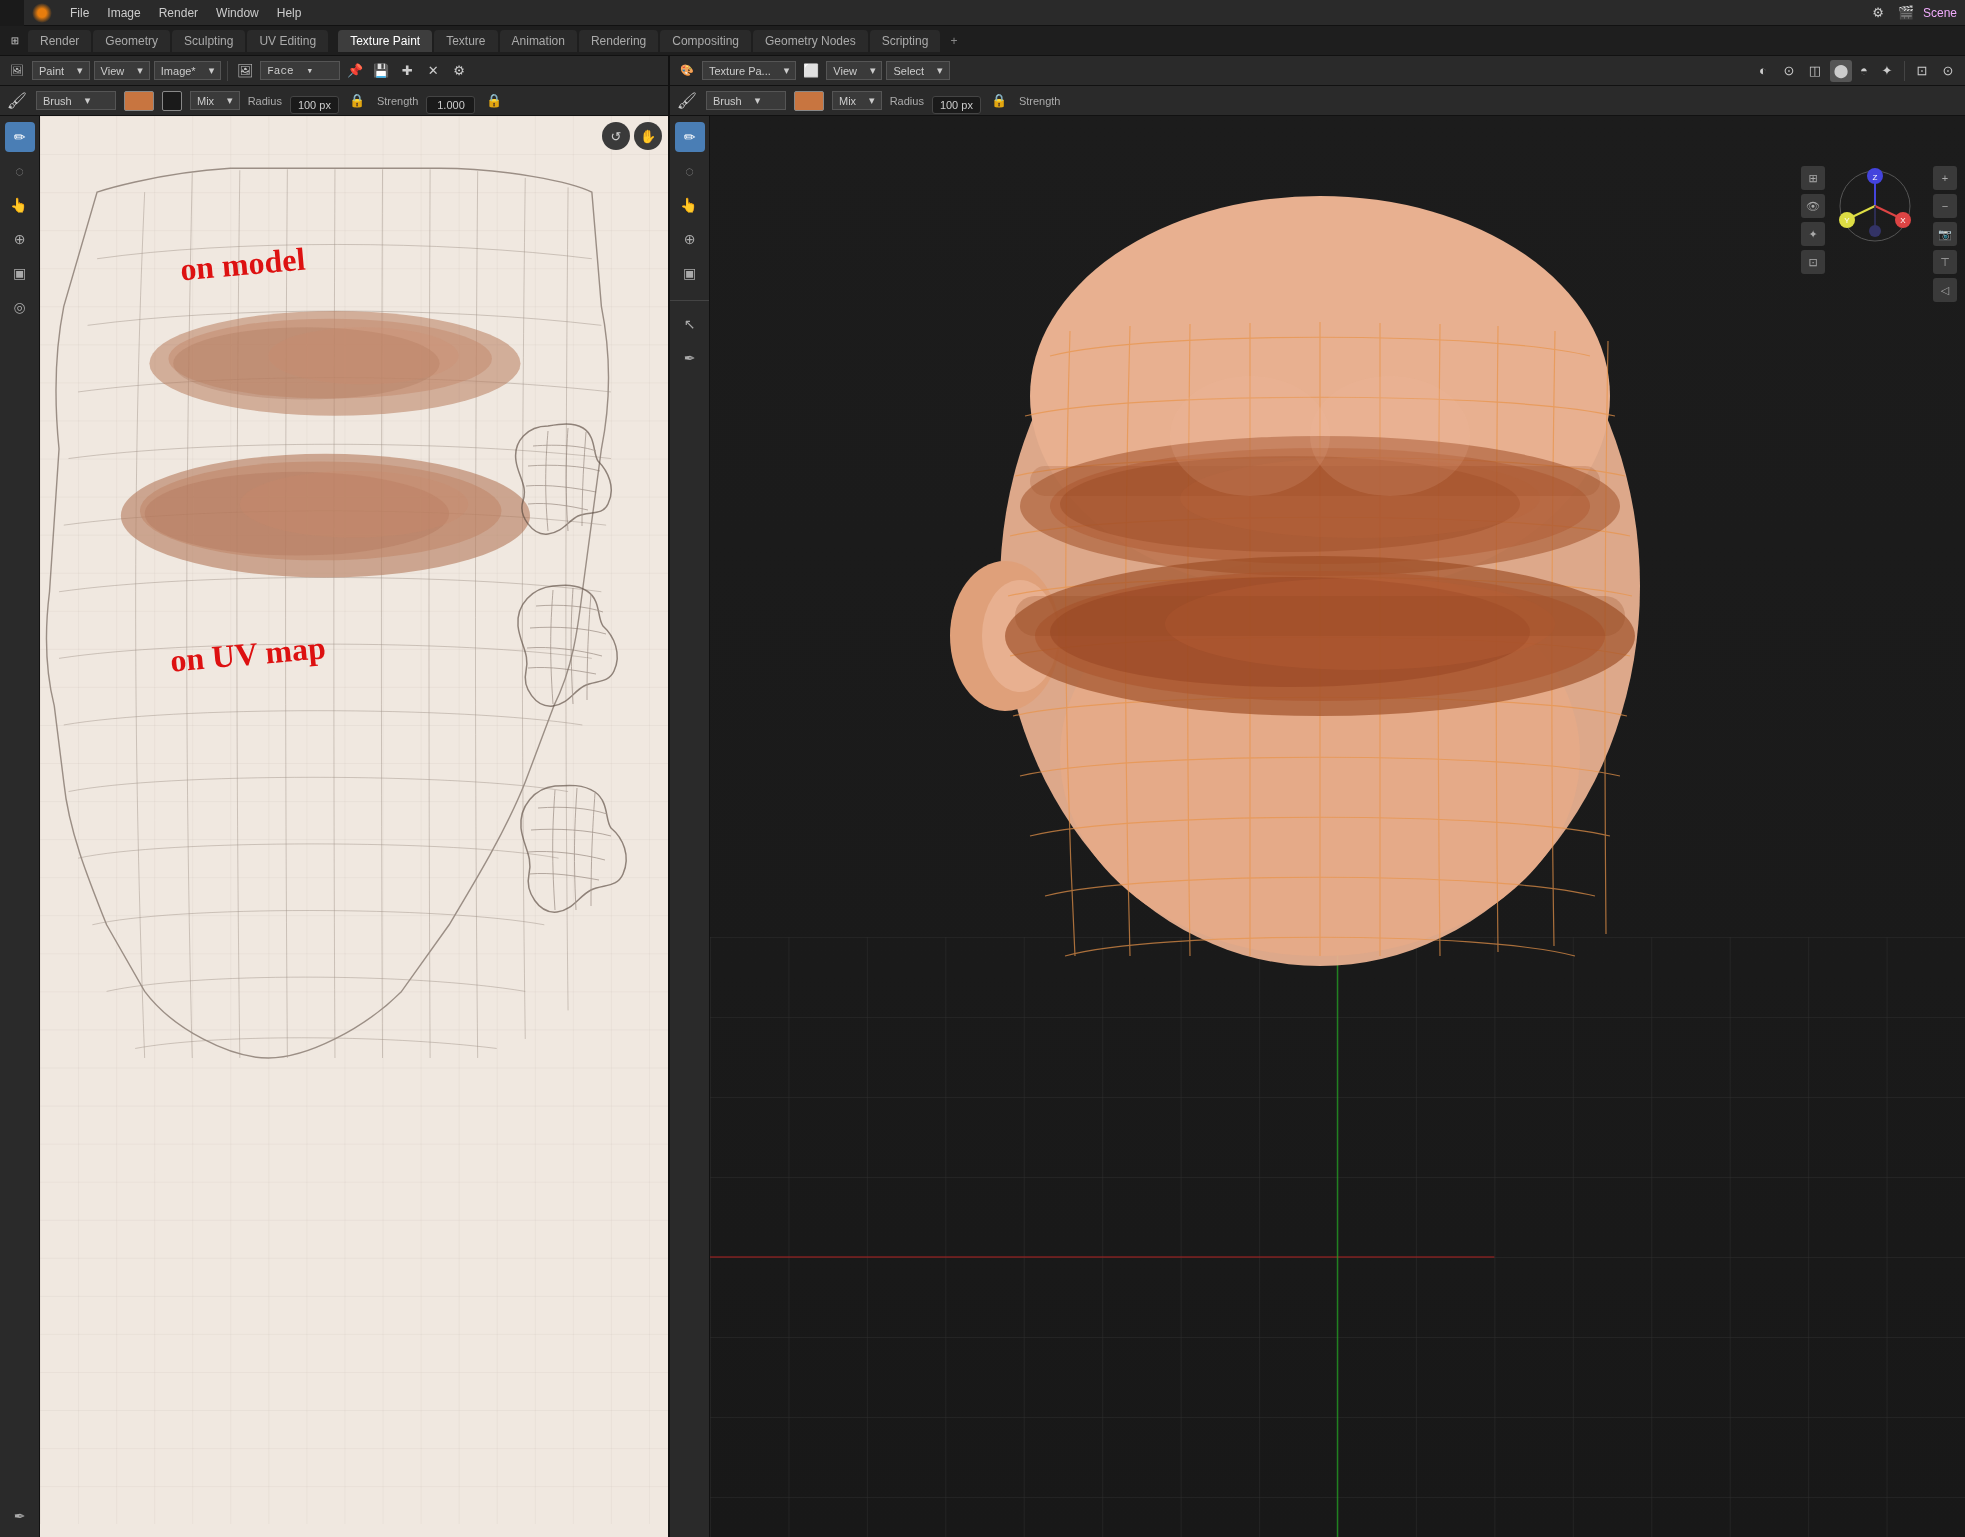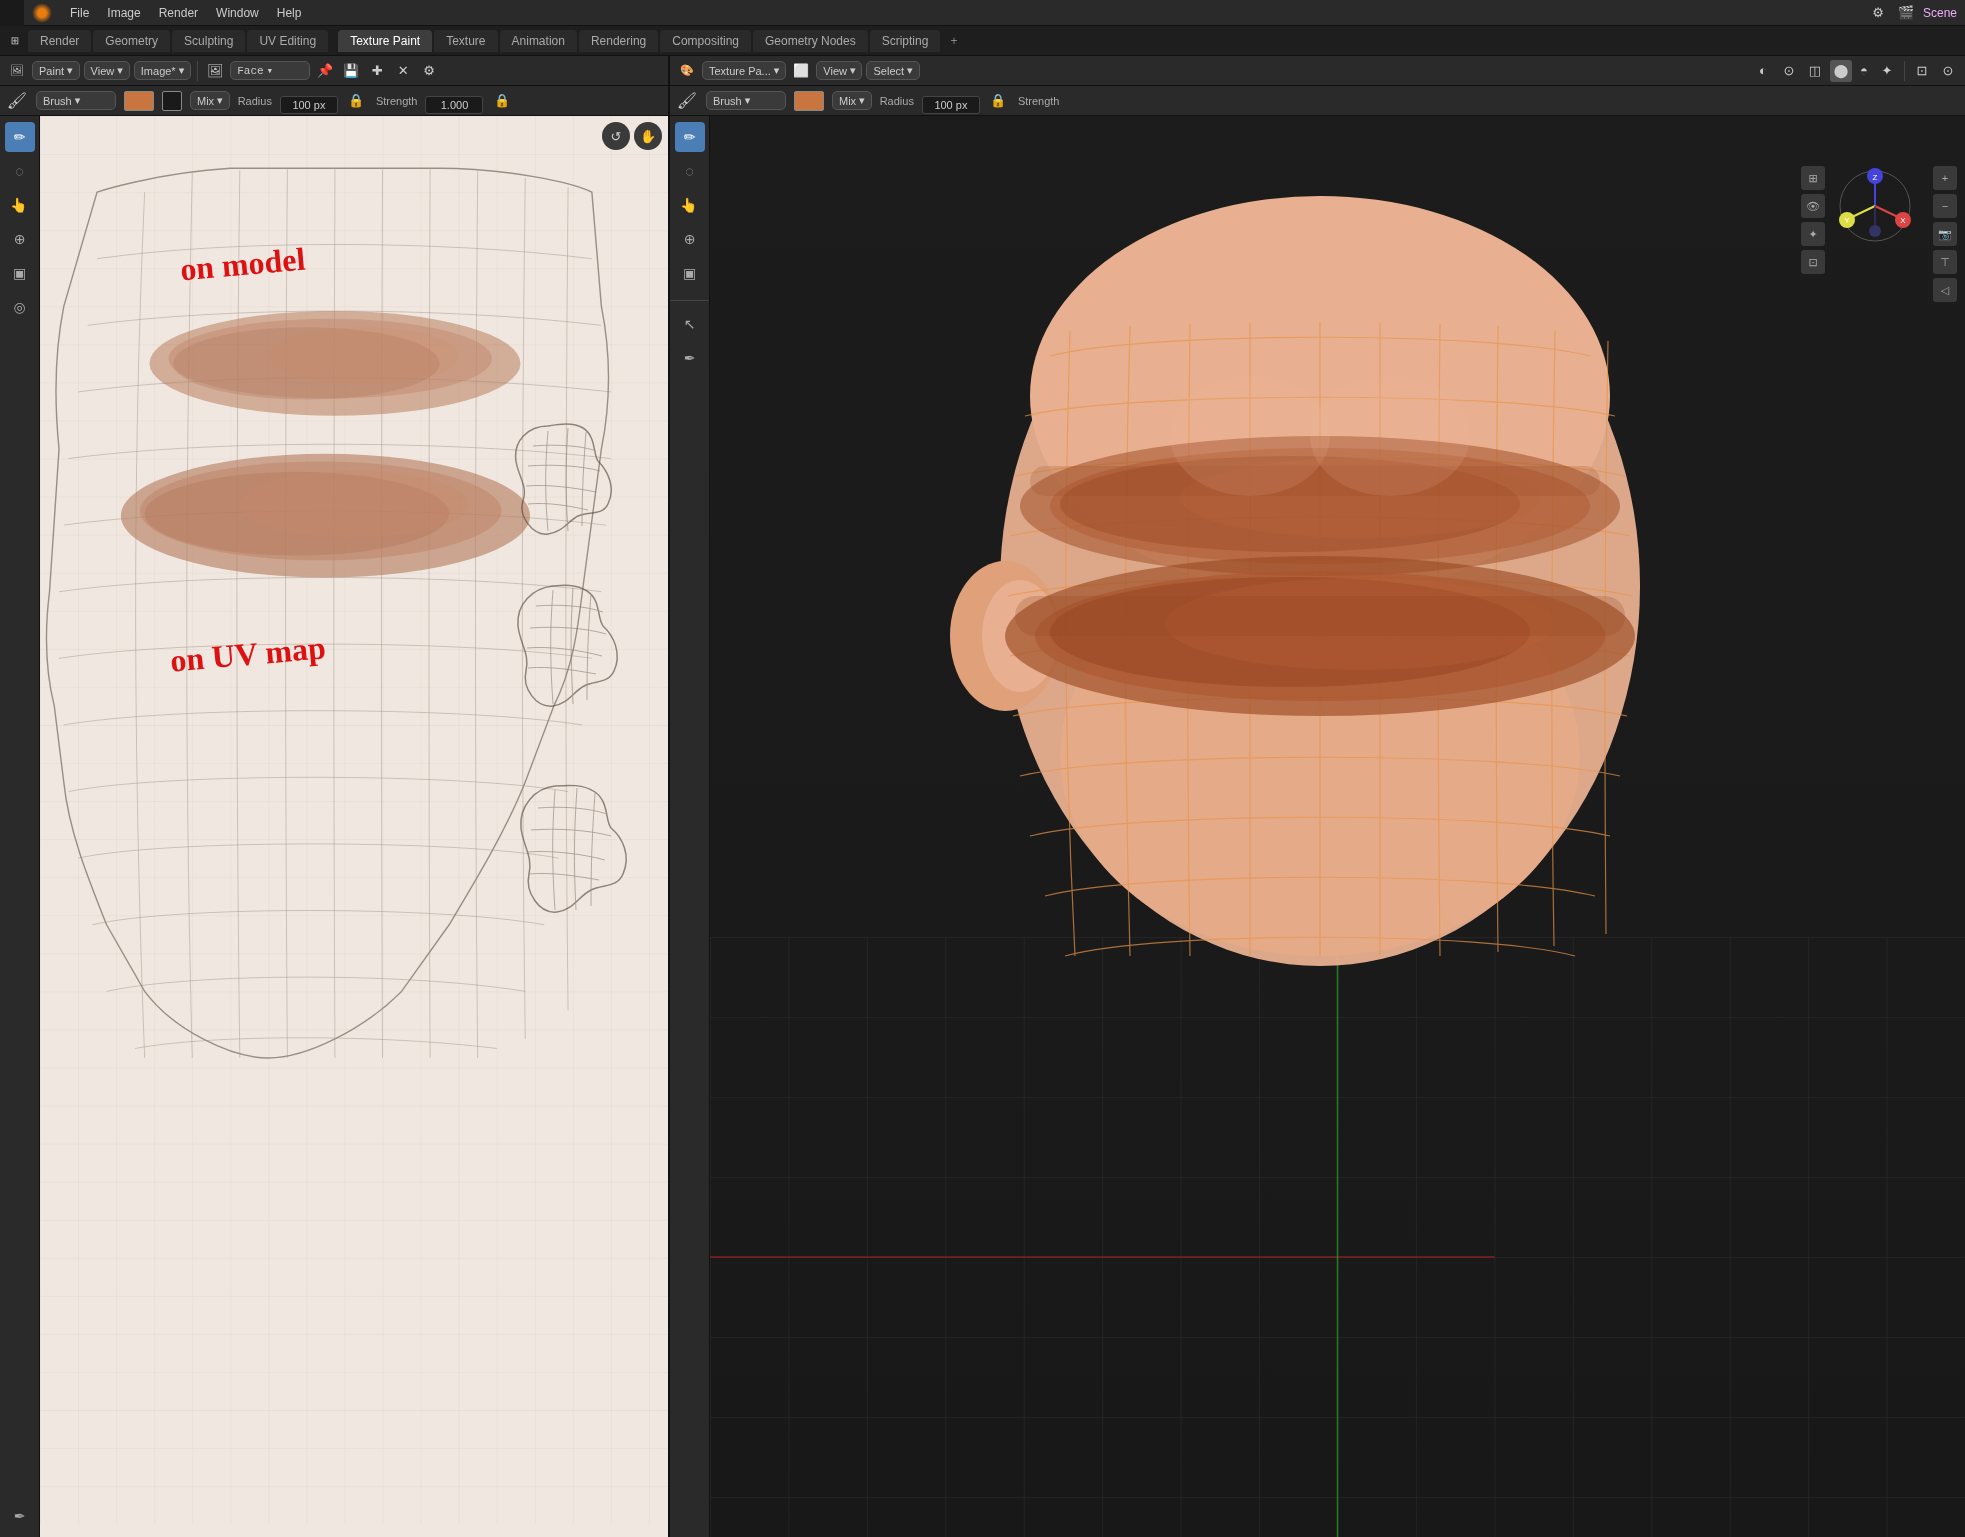--- a/index.html
+++ b/index.html
@@ -282,37 +282,37 @@
       top: 300px;
       width: 160px;
       height: 600px;
       opacity: 0.8;
     }
 
     .dropdown-btn {
       padding: 2px 6px;
       background: #3a3a3a;
       border: 1px solid #555;
-      border-radius: 5px;
+      border-radius: 0;
       color: #ccc;
       font-size: 11px;
       cursor: pointer;
       display: flex;
       align-items: center;
-      gap: 3px;
+      gap: 13px;
     }
 
     .input-field {
       padding: 2px 6px;
       background: #1a1a1a;
       border: 1px solid #444;
       border-radius: 3px;
       color: #ccc;
       font-size: 11px;
-      width: 58px;
+      width: 49px;
       text-align: center;
       margin-top: 8px;
     }
   </style>
 </head>
 <body>
 
 <div id="top-menu">
   <div class="blender-logo"></div>
   <div class="menu-item">File</div>

